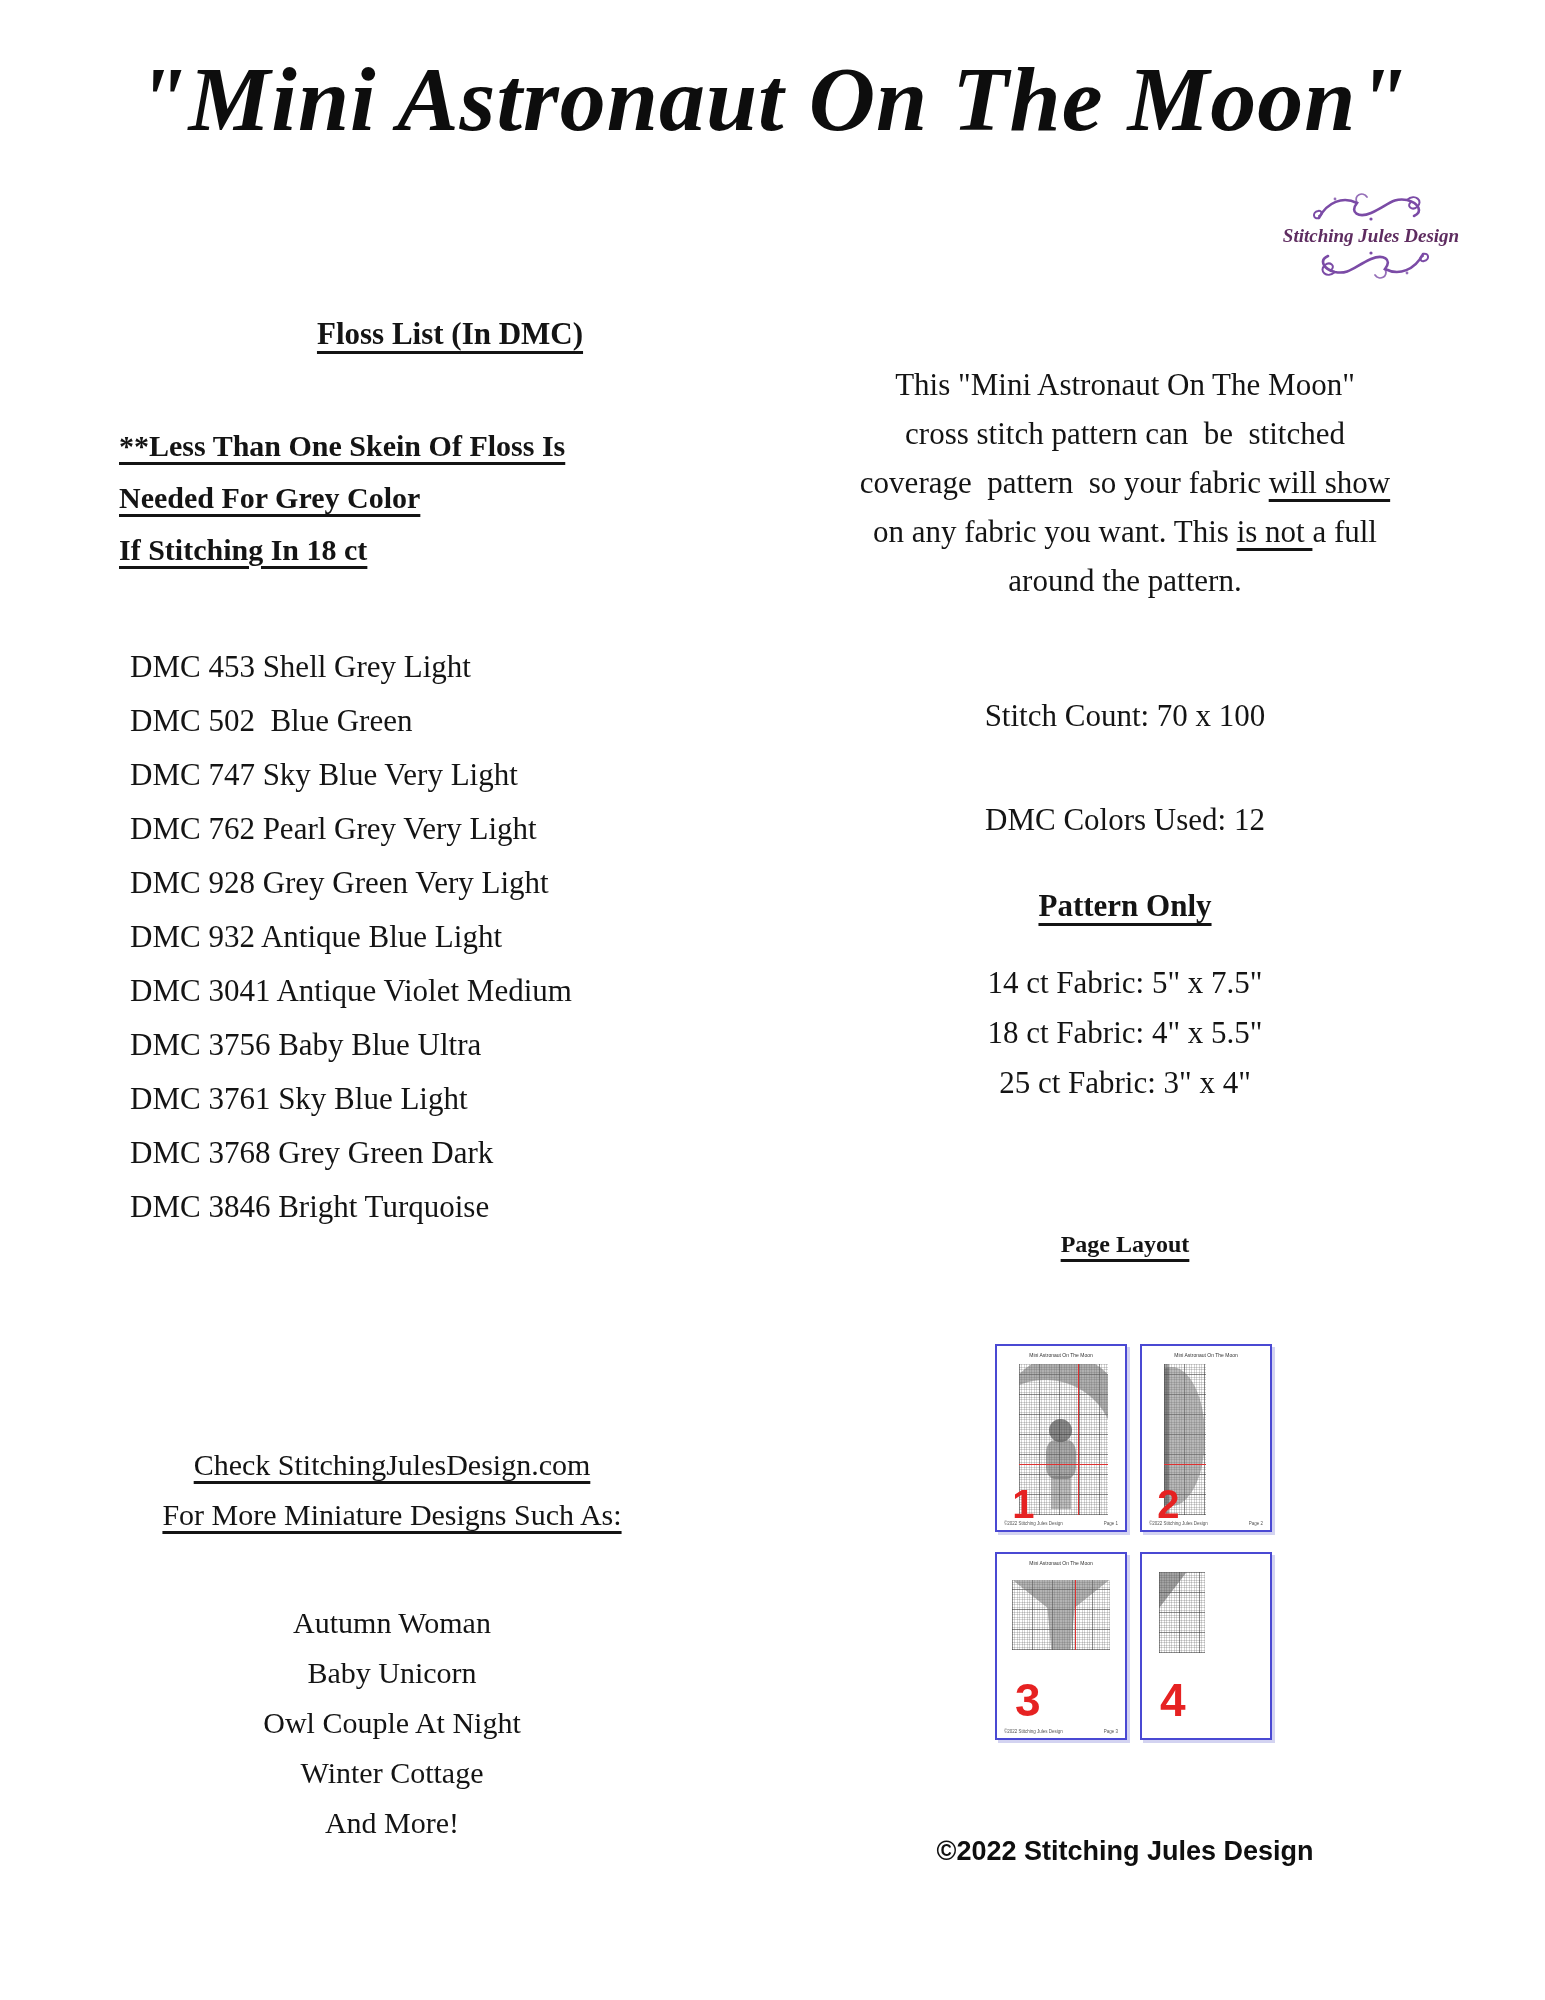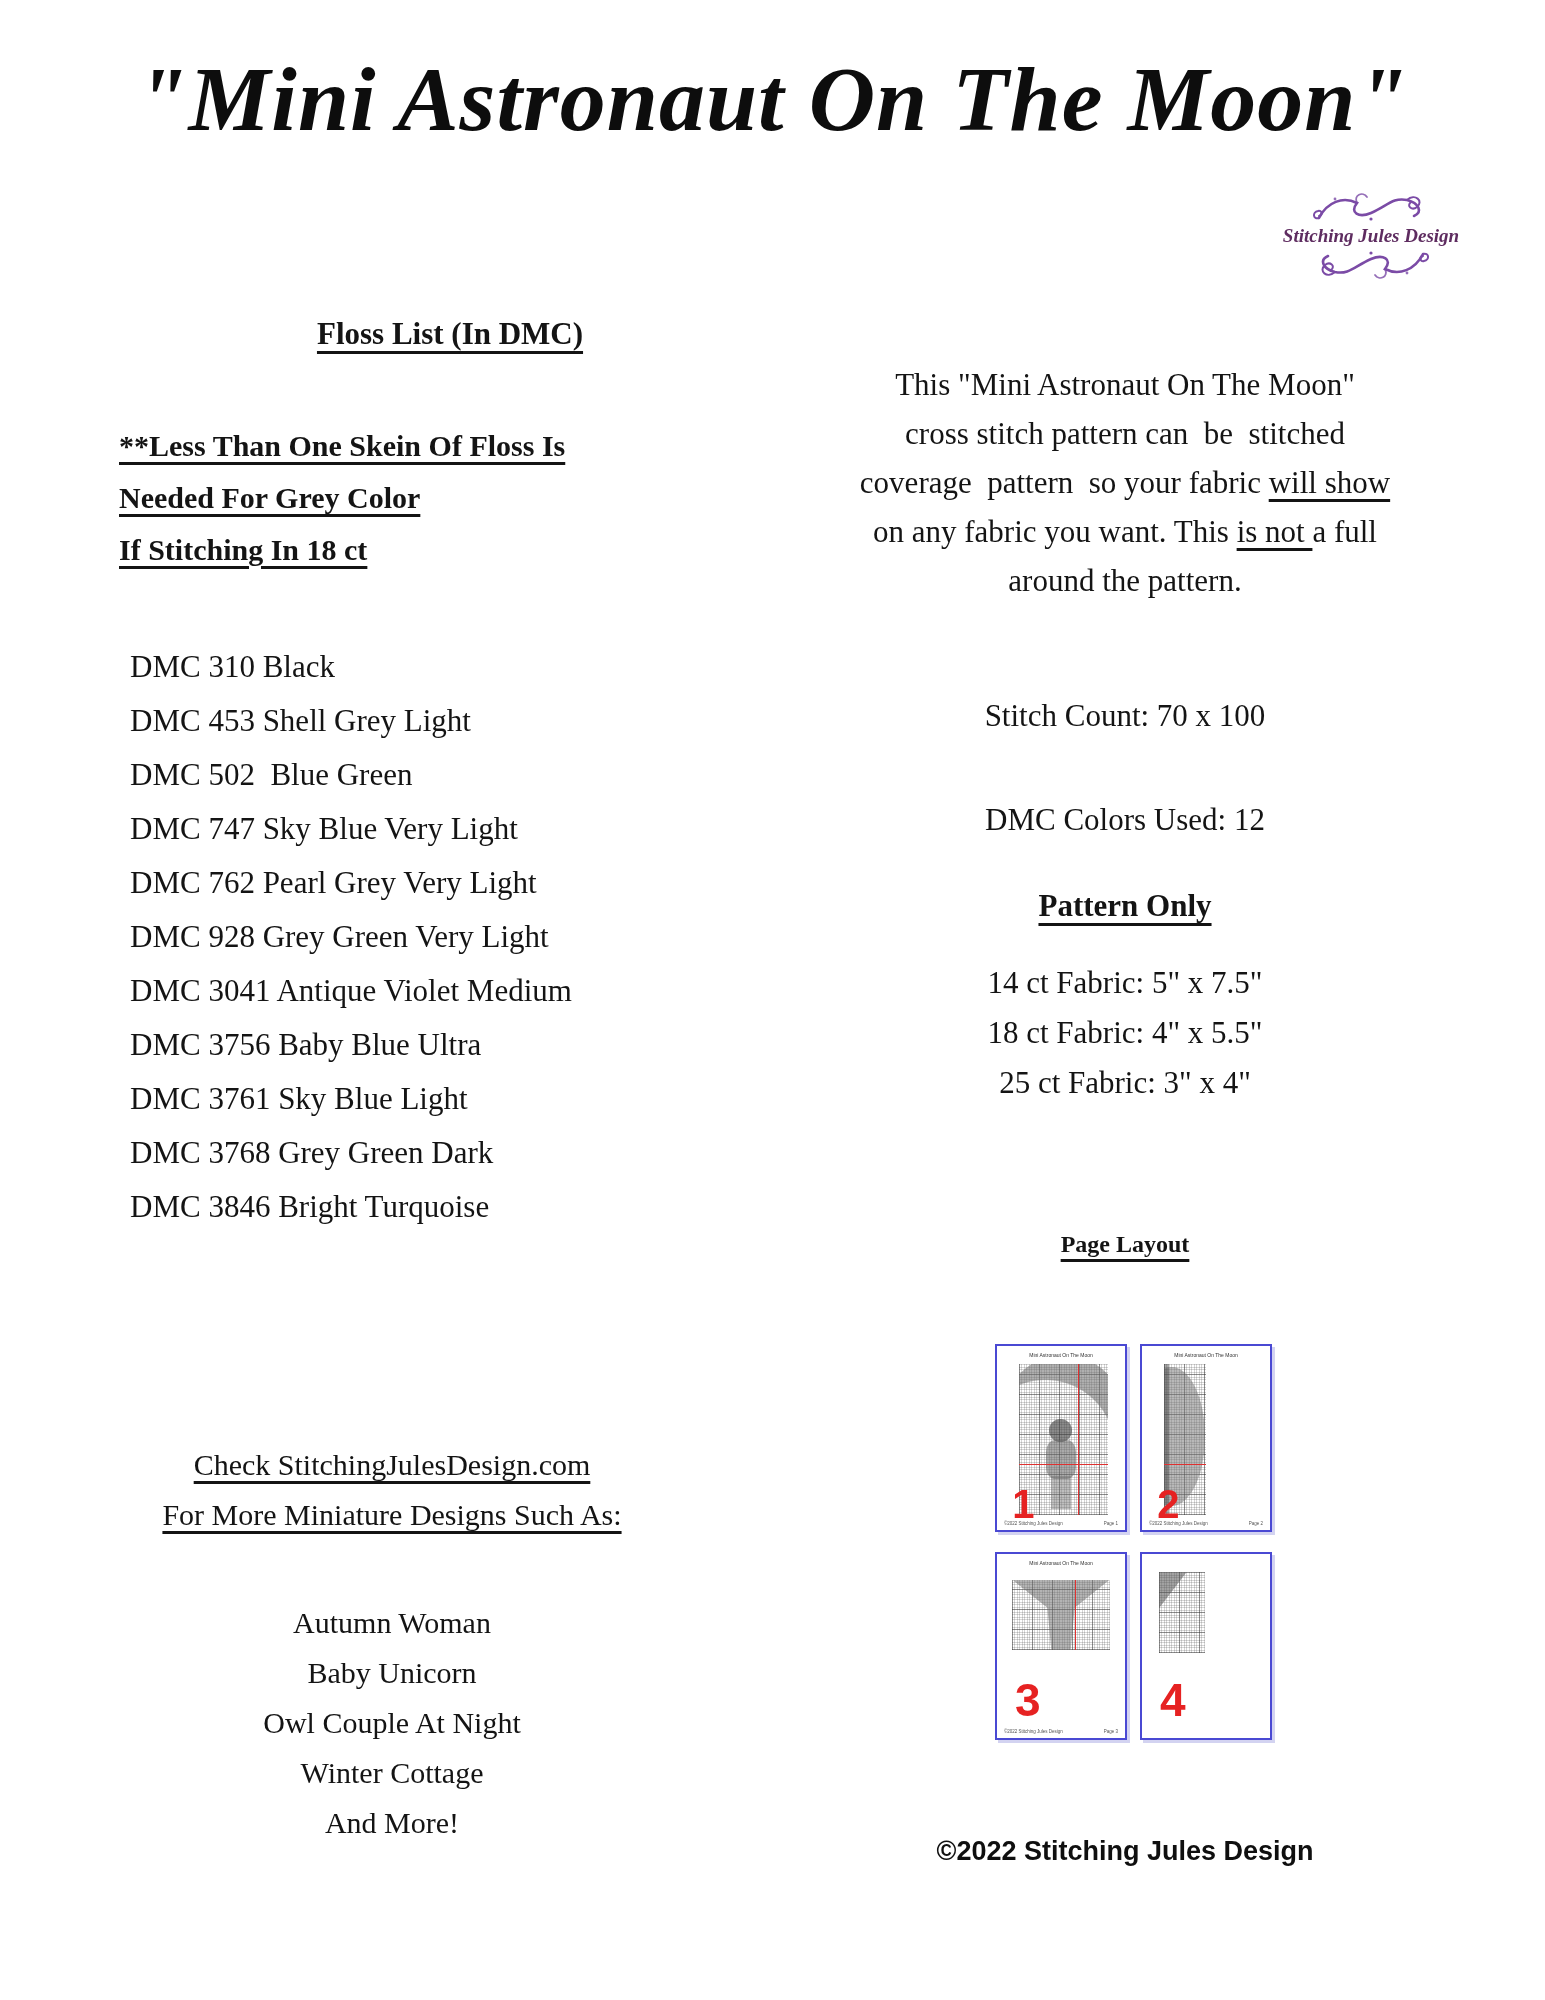--- a/index.html
+++ b/index.html
@@ -149,26 +149,26 @@
 
   <div class="floss-heading ubold">Floss List (In DMC)</div>
 
   <div class="floss-note">
     <div class="u">**Less Than One Skein Of Floss Is</div>
     <div class="u">Needed For Grey Color</div>
     <div class="u">If Stitching In 18 ct</div>
   </div>
 
   <div class="floss-list">
-    <div class="pre">DMC 310 Black</div>
     <div class="pre">DMC 453 Shell Grey Light</div>
     <div class="pre">DMC 502  Blue Green</div>
     <div class="pre">DMC 747 Sky Blue Very Light</div>
     <div class="pre">DMC 762 Pearl Grey Very Light</div>
     <div class="pre">DMC 928 Grey Green Very Light</div>
+    <div class="pre">DMC 932 Antique Blue Light</div>
     <div class="pre">DMC 3041 Antique Violet Medium</div>
     <div class="pre">DMC 3756 Baby Blue Ultra</div>
     <div class="pre">DMC 3761 Sky Blue Light</div>
     <div class="pre">DMC 3768 Grey Green Dark</div>
     <div class="pre">DMC 3846 Bright Turquoise</div>
   </div>
 
   <div class="promo">
     <div class="u">Check StitchingJulesDesign.com</div>
     <div class="u">For More Miniature Designs Such As:</div>

